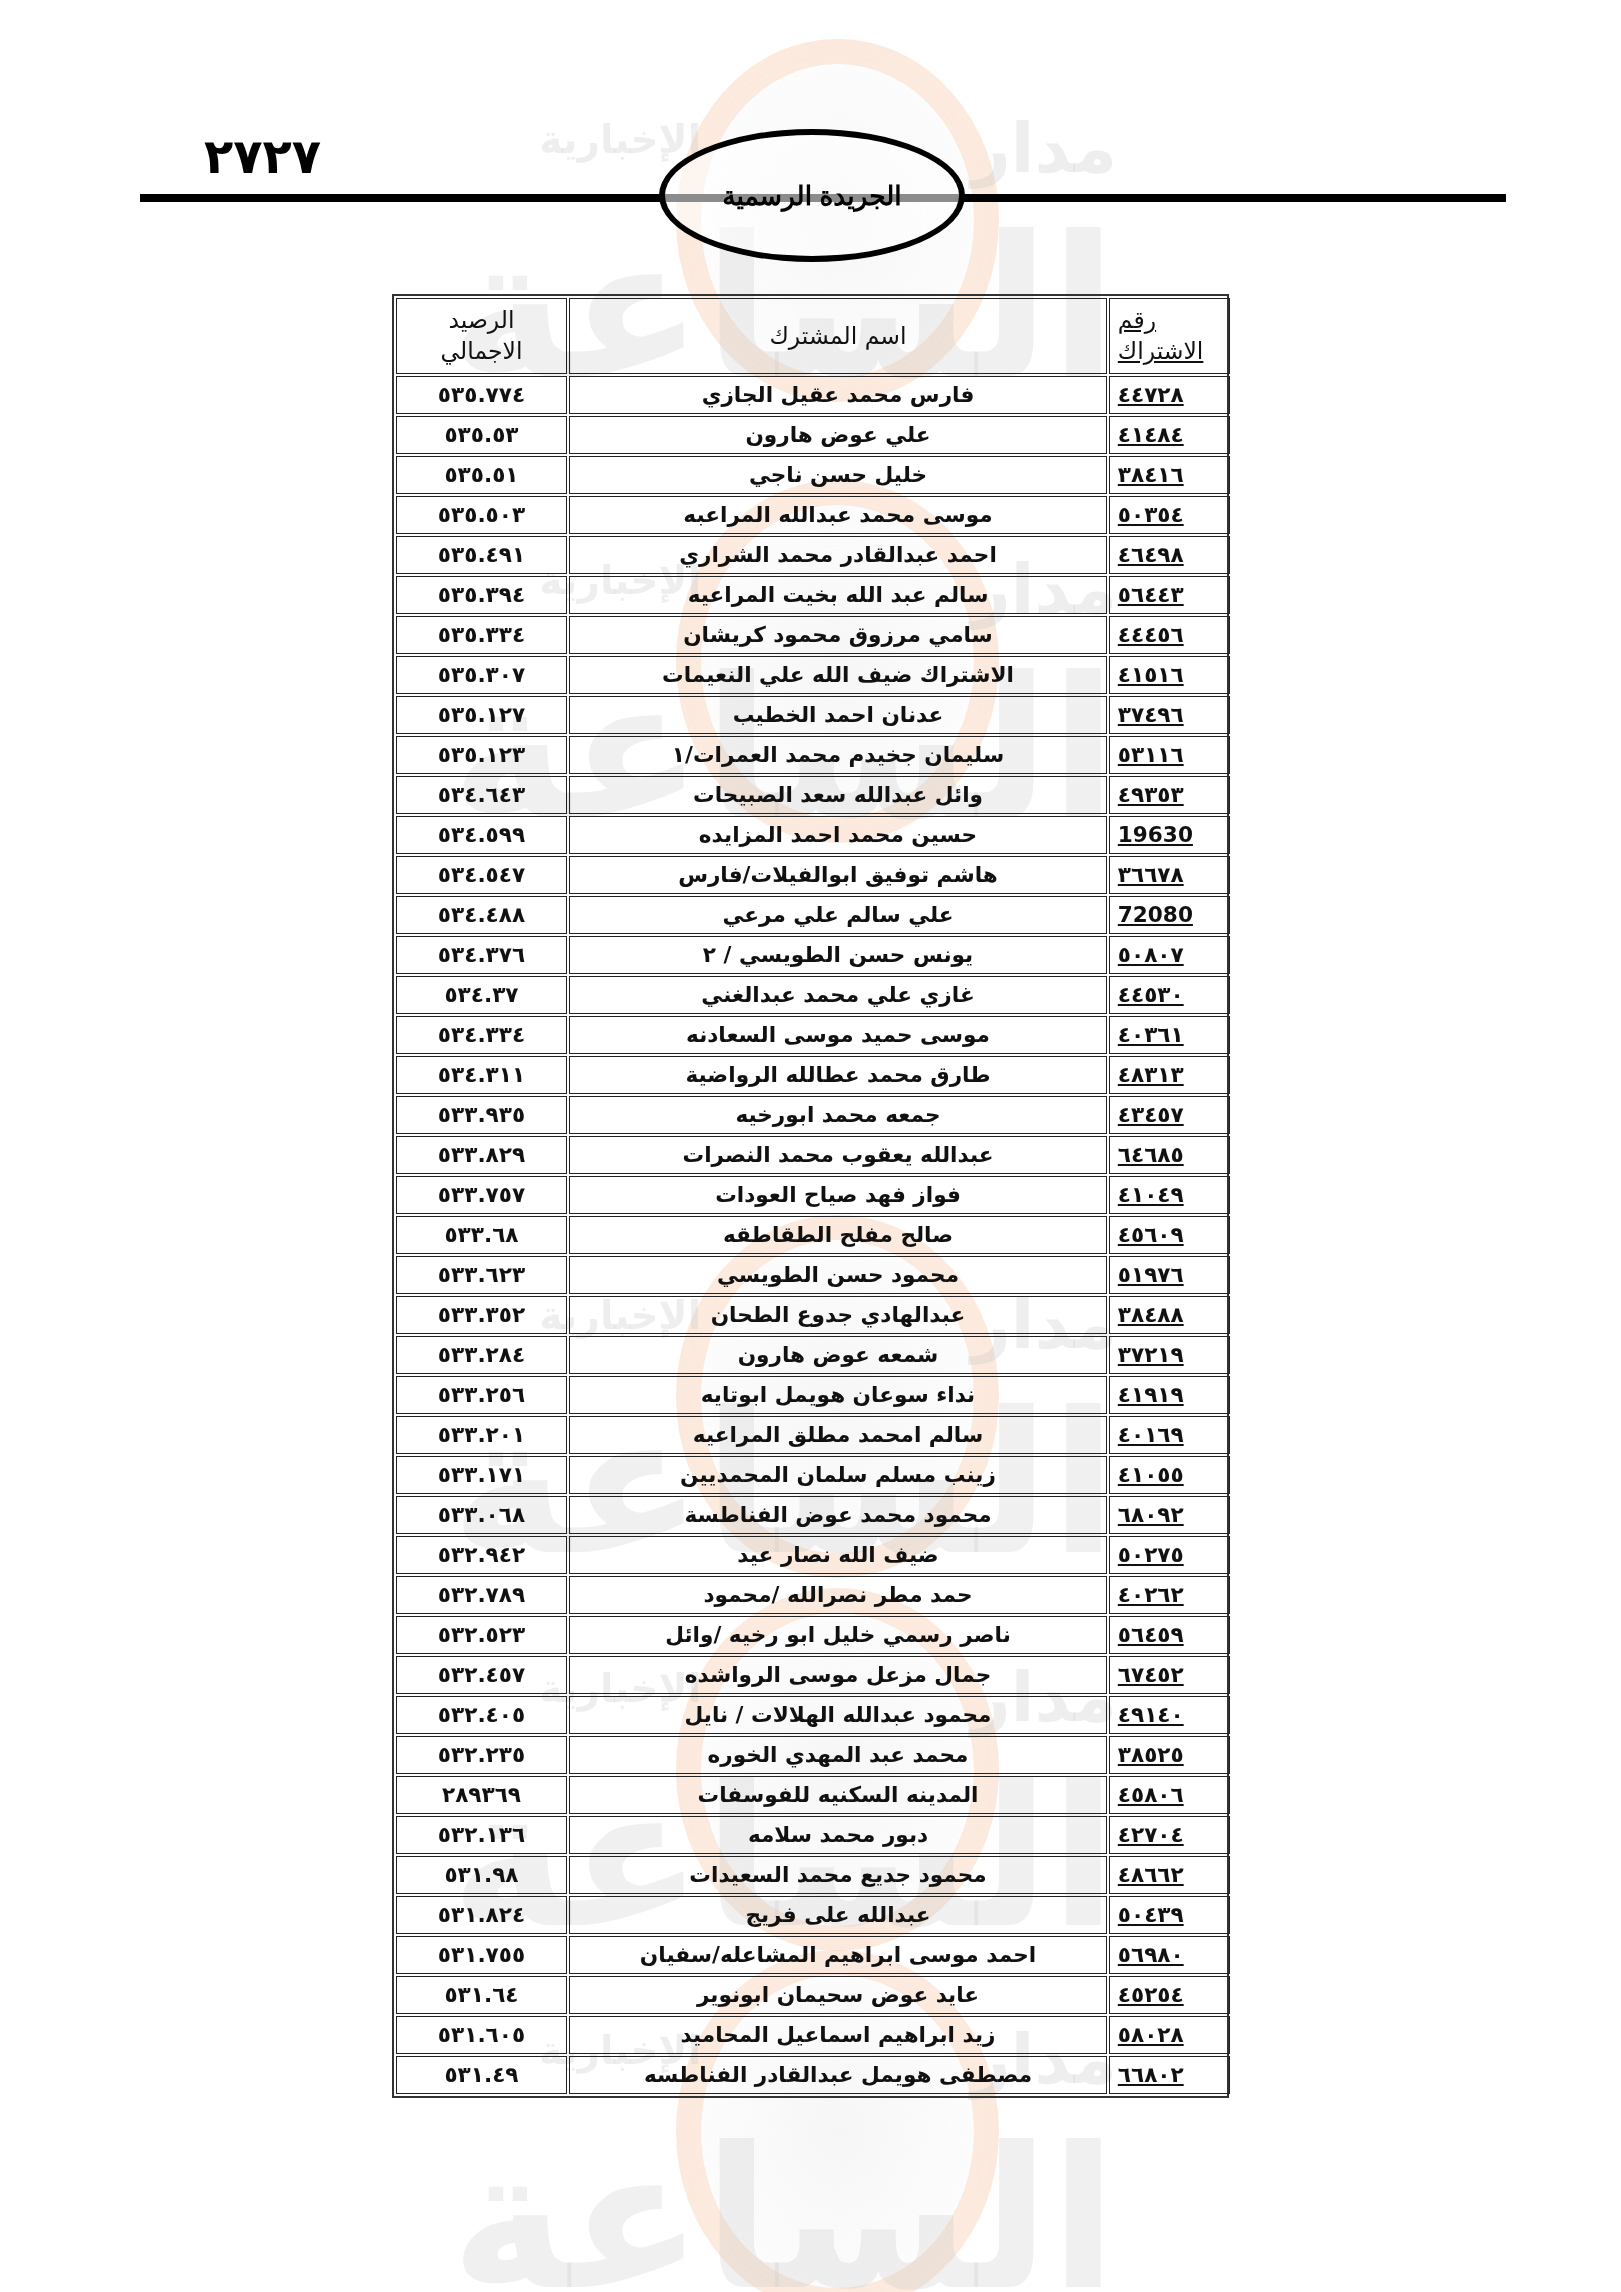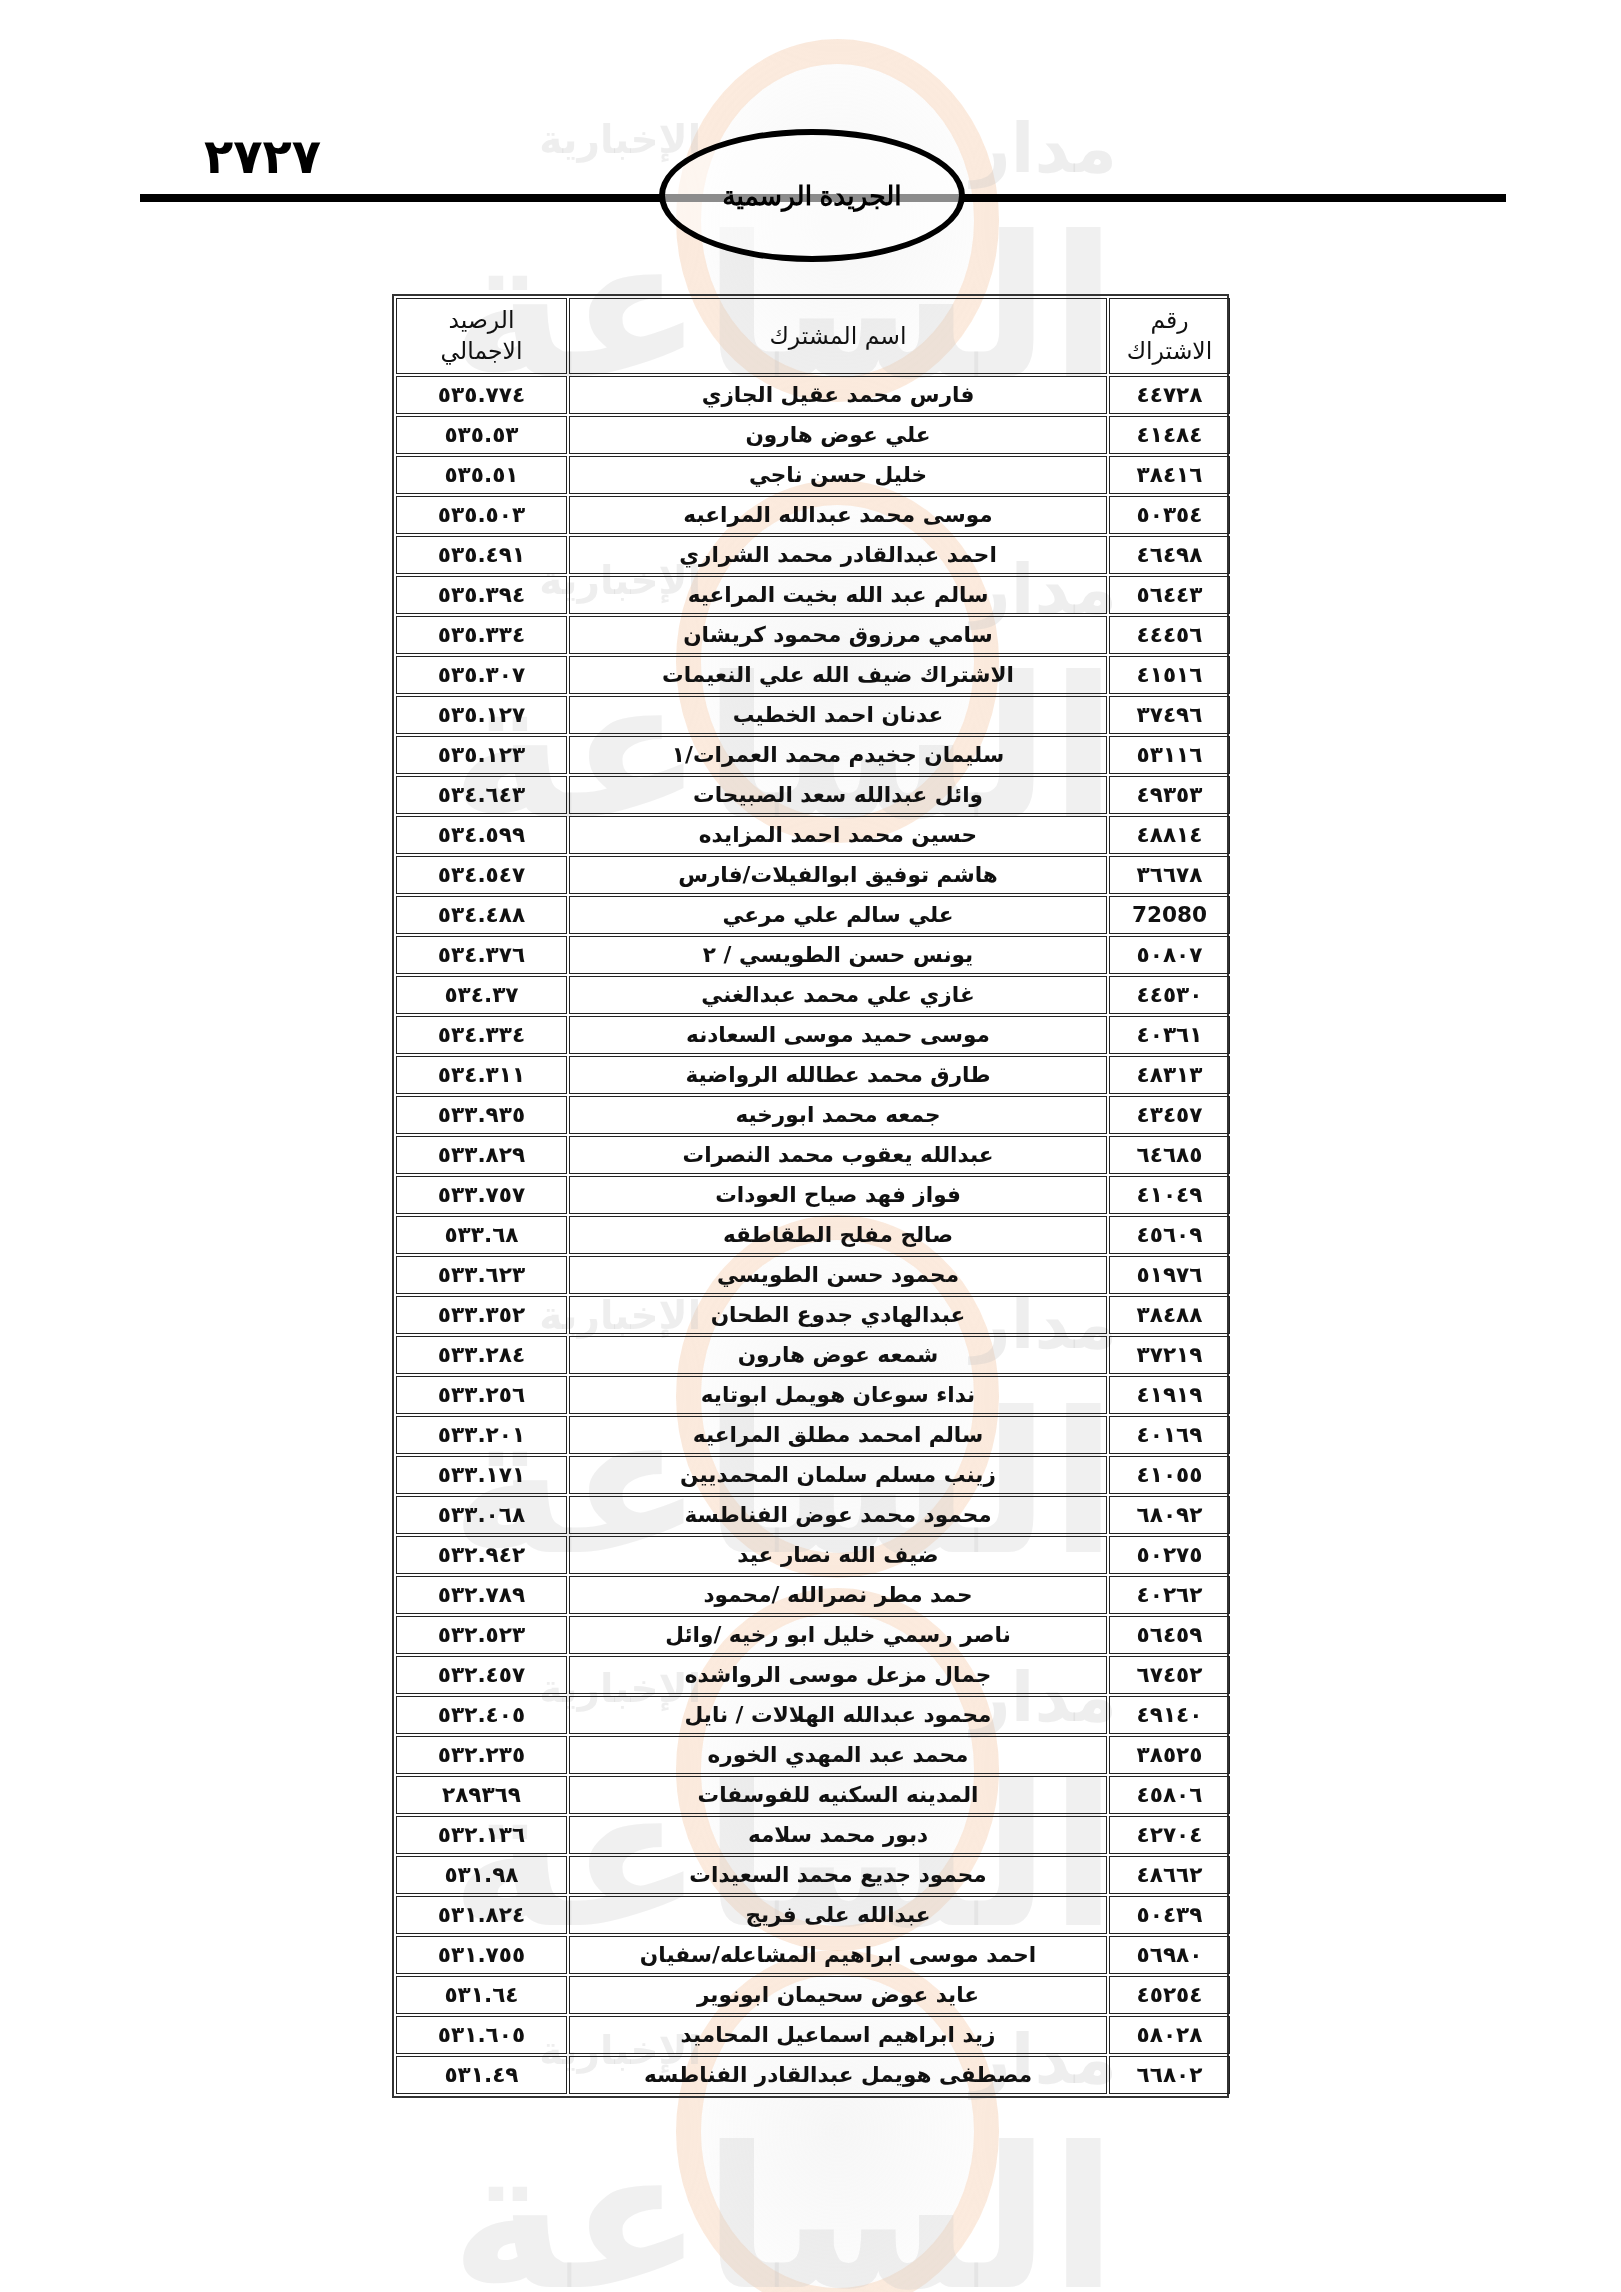--- a/index.html
+++ b/index.html
@@ -66,21 +66,21 @@
   th, td {
     border:1.5px solid #222; box-sizing:border-box; padding:0 7.8px;
     font-family:"DejaVu Sans", sans-serif; font-weight:bold; color:#111;
     background:transparent;
   }
   th { height:76px; font-size:23.5px; line-height:31px; font-weight:normal; }
   td { height:38px; font-size:21.6px; line-height:36px; white-space:nowrap; overflow:hidden; }
   col.c-num { width:121px; }
   col.c-name { width:538px; }
   col.c-bal { width:171px; }
-  th.num, td.num { text-align:center; }
+  th.num, td.num { text-align:left;text-decoration:underline; }
   th.name, td.name { text-align:center;margin-left:24px; }
   th.bal, td.bal { text-align:center; }
 </style>
 </head>
 <body>
 
 <div class="wm-layer">
   <div class="wm" style="top:39px;">
     <div class="clock"></div>
     <div class="big">الساعة</div>
@@ -183,21 +183,21 @@
           <td class="num">٥٣١١٦</td>
           <td class="name">سليمان جخيدم محمد العمرات/١</td>
           <td class="bal">٥٣٥.١٢٣</td>
         </tr>
         <tr>
           <td class="num">٤٩٣٥٣</td>
           <td class="name">وائل عبدالله سعد الصبيحات</td>
           <td class="bal">٥٣٤.٦٤٣</td>
         </tr>
         <tr>
-          <td class="num">٤٨٨١٤</td>
+          <td class="num">19630</td>
           <td class="name">حسين محمد احمد المزايده</td>
           <td class="bal">٥٣٤.٥٩٩</td>
         </tr>
         <tr>
           <td class="num">٣٦٦٧٨</td>
           <td class="name">هاشم توفيق ابوالفيلات/فارس</td>
           <td class="bal">٥٣٤.٥٤٧</td>
         </tr>
         <tr>
           <td class="num">72080</td>

